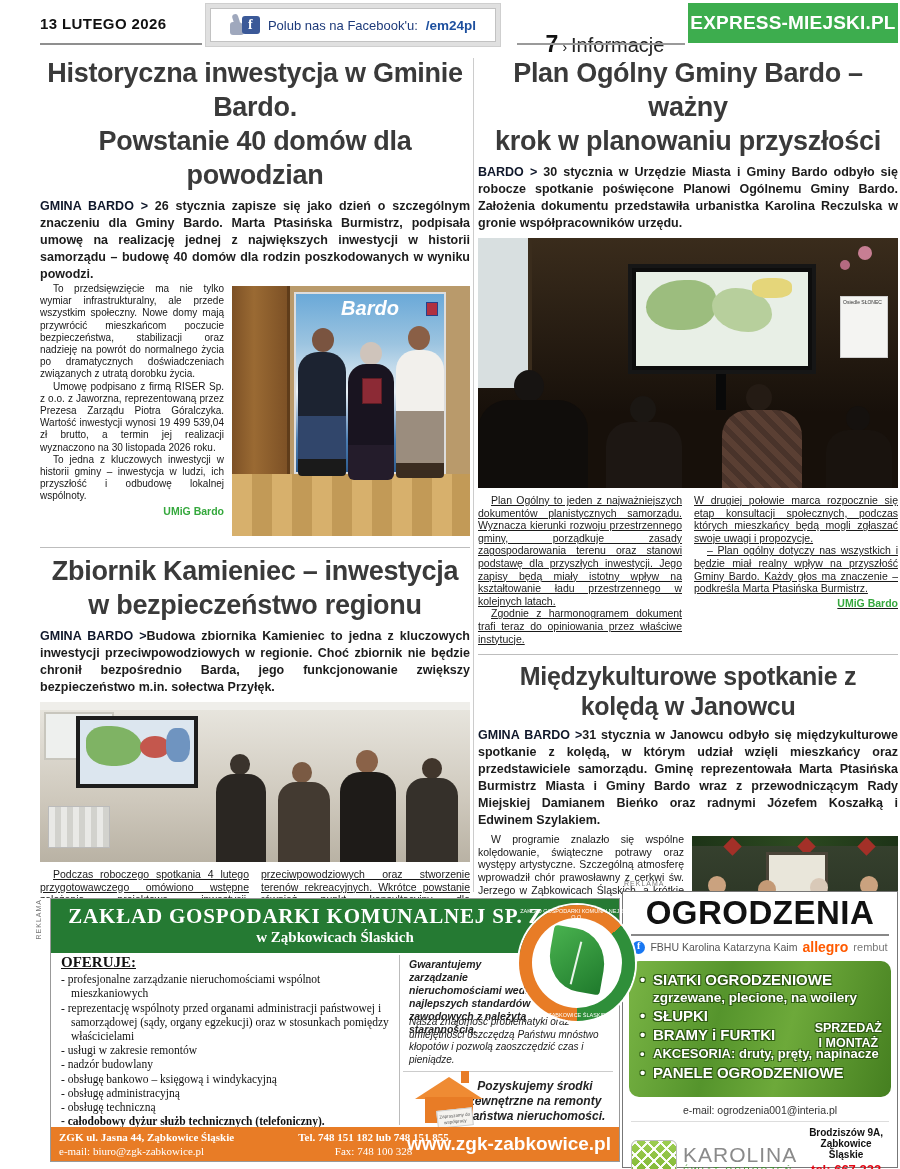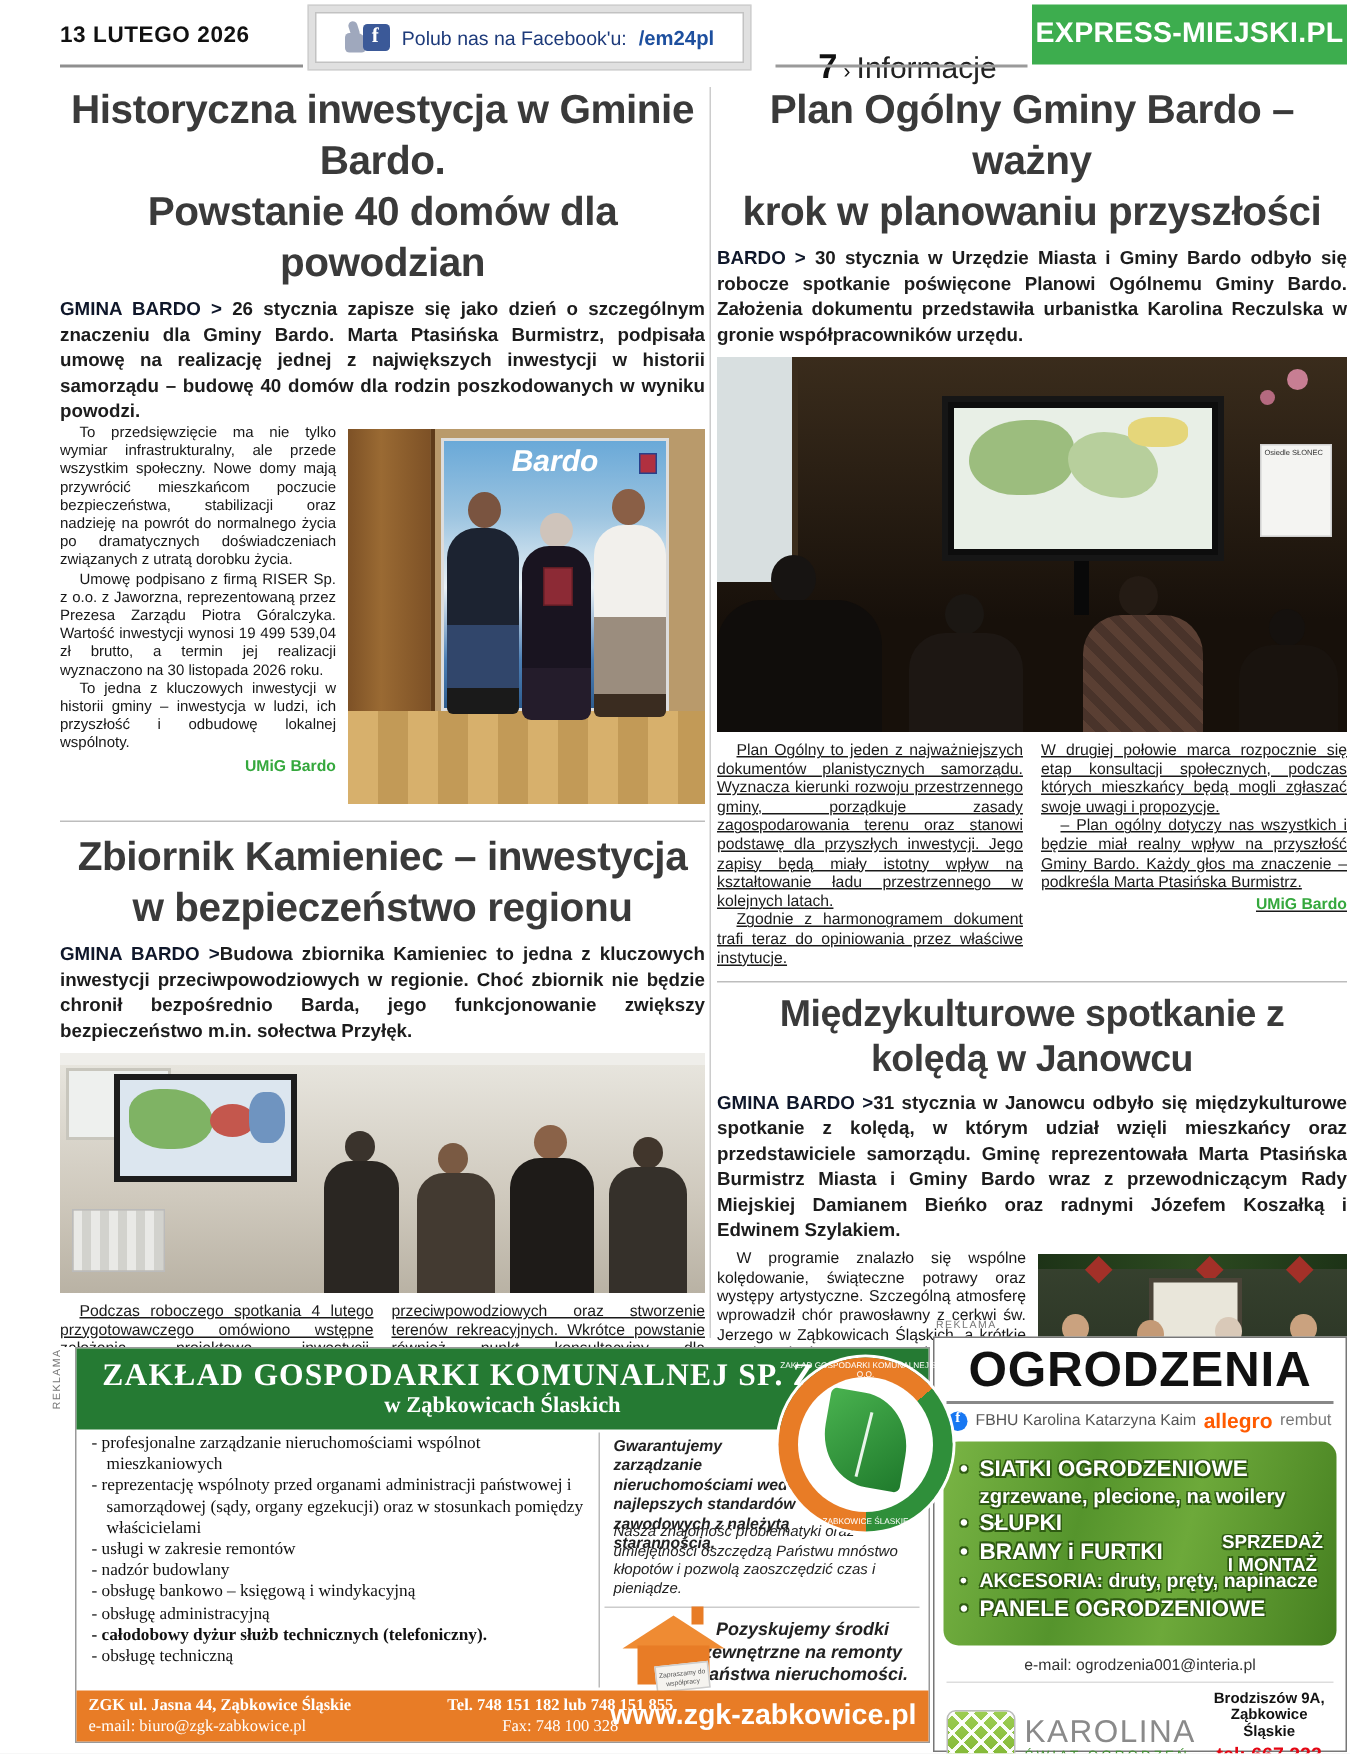--- a/index.html
+++ b/index.html
@@ -329,28 +329,29 @@
     <div class="zgk-logo">
       <div class="ring-t">ZAKŁAD GOSPODARKI KOMUNALNEJ SP. Z O.O.</div>
       <div class="ring-in"></div>
       <div class="leaf"></div>
       <div class="vein"></div>
       <div class="ring-b">ZĄBKOWICE ŚLASKIE</div>
     </div>
 
     <div class="zgk-body">
       <div class="zgk-list">
+        <div class="zgk-oferuje">OFERUJE:</div>
         <div class="zgk-item">- profesjonalne zarządzanie nieruchomościami wspólnot mieszkaniowych</div>
         <div class="zgk-item">- reprezentację wspólnoty przed organami administracji państwowej i samorządowej (sądy, organy egzekucji) oraz w stosunkach pomiędzy właścicielami</div>
         <div class="zgk-item">- usługi w zakresie remontów</div>
         <div class="zgk-item">- nadzór budowlany</div>
         <div class="zgk-item">- obsługę bankowo – księgową i windykacyjną</div>
         <div class="zgk-item">- obsługę administracyjną</div>
+        <div class="zgk-item">- obsługę techniczną</div>
         <div class="zgk-item bold">- całodobowy dyżur służb technicznych (telefoniczny).</div>
-        <div class="zgk-item">- obsługę techniczną</div>
       </div>
       <div class="zgk-vsep"></div>
       <div class="zgk-right">
         <div class="zgk-guarantee">Gwarantujemy zarządzanie nieruchomościami według najlepszych standardów zawodowych z należytą starannością.</div>
         <div class="zgk-knowledge">Nasza znajomość problematyki oraz umiejętności oszczędzą Państwu mnóstwo kłopotów i pozwolą zaoszczędzić czas i pieniądze.</div>
         <div class="zgk-hsep"></div>
         <div class="zgk-house-zone">
           <div class="house">
             <div class="h-roof"></div>
             <div class="h-chim"></div>

